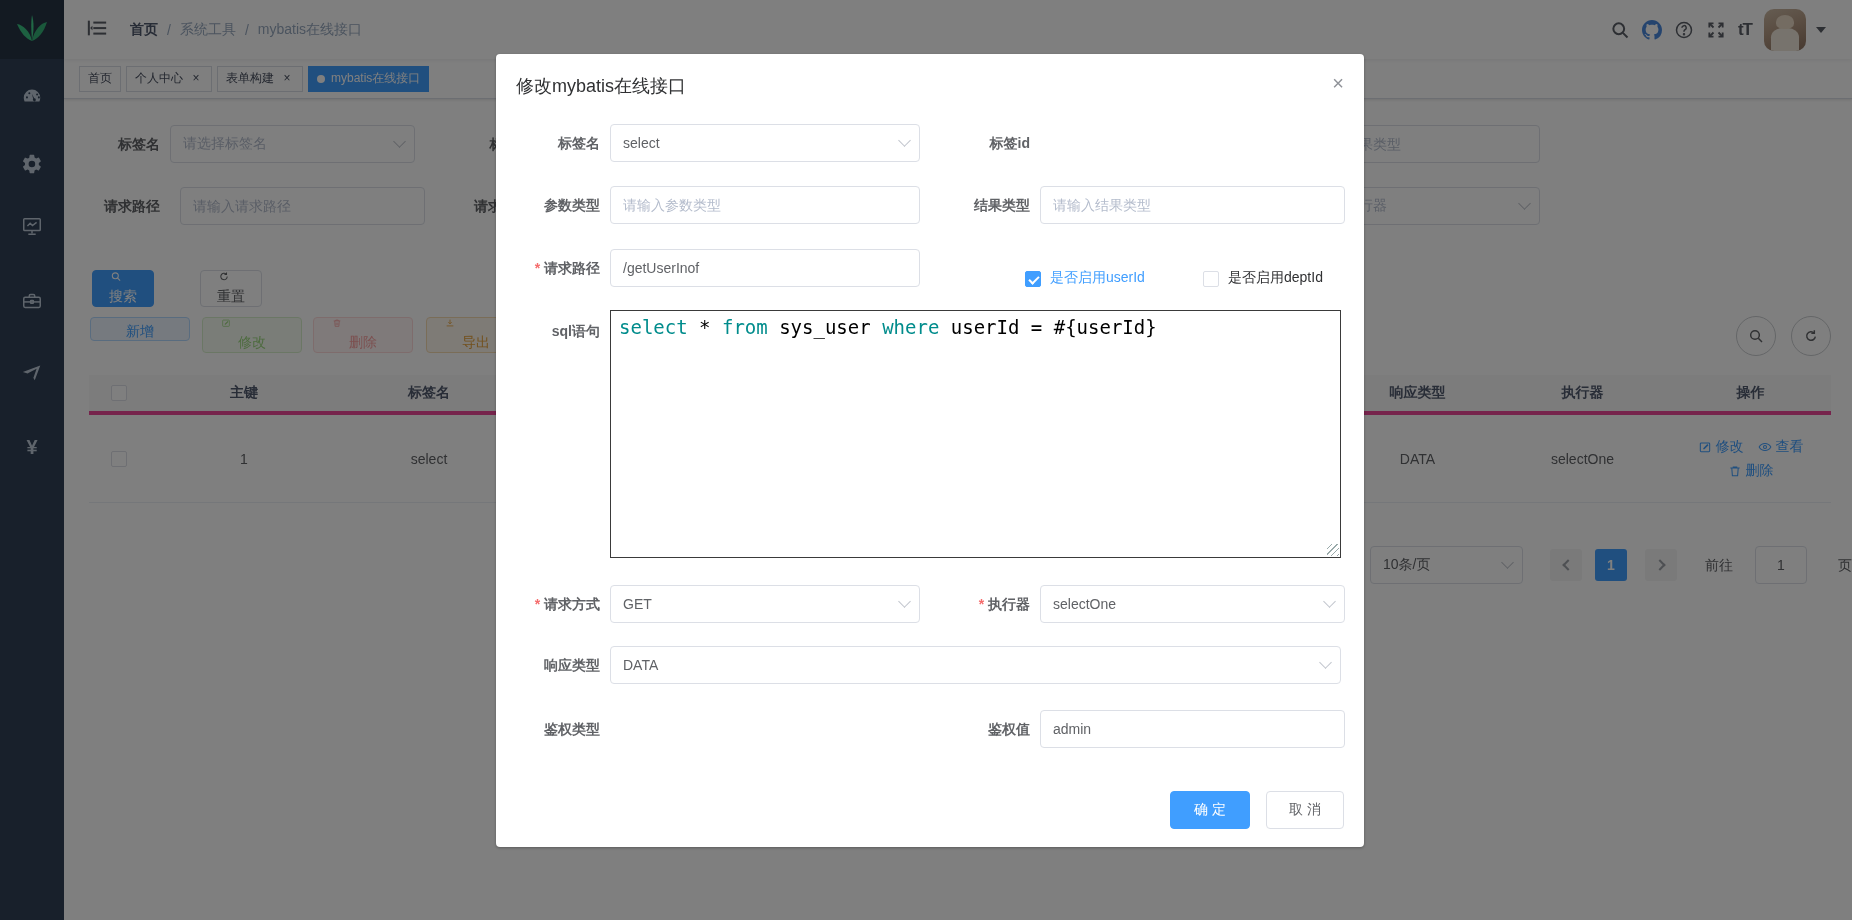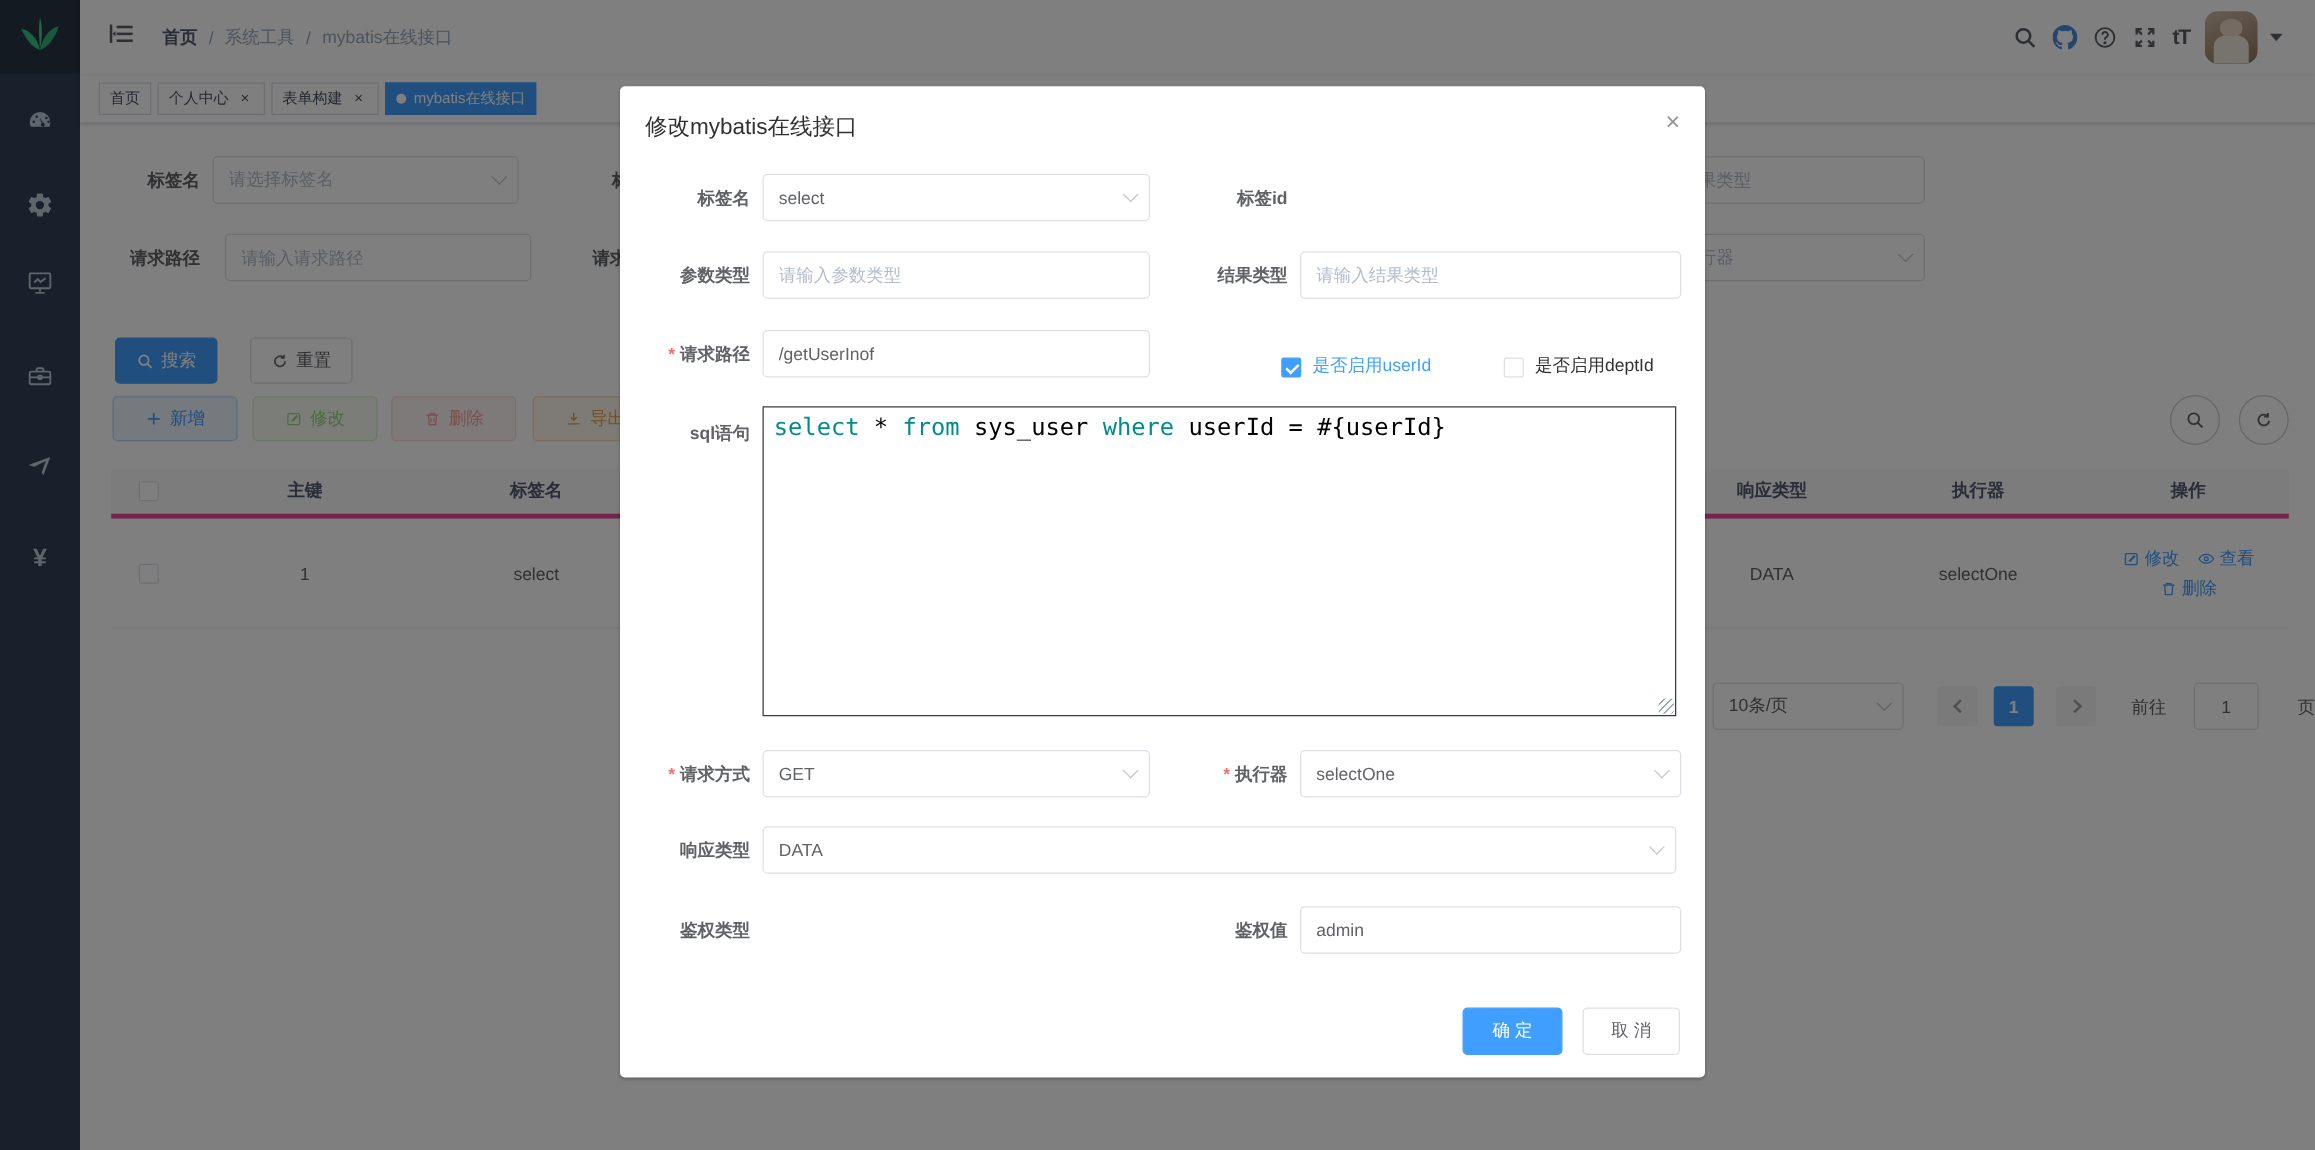--- a/index.html
+++ b/index.html
@@ -59,22 +59,22 @@
     border-radius:4px; background:#fff; font-size:14px; color:#606266; padding:0 12px;
     display:flex; align-items:center; }
   input.native { border:none; outline:none; width:100%; height:100%; font-size:14px;
     color:#606266; font-family:inherit; background:transparent; }
   input.native::placeholder { color:#b4bccc; }
   .sel-arrow { position:absolute; right:10px; top:50%; width:9px; height:9px; margin-top:-7px;
     border-right:1.5px solid #c0c4cc; border-bottom:1.5px solid #c0c4cc; transform:rotate(45deg); }
   .placeholder { color:#b4bccc; }
 
   .btn { position:absolute; height:37px; border-radius:4px; font-size:14px;
-    display:flex; align-items:center; justify-content:center; gap:6px; cursor:pointer;
-    border:1px solid #dcdfe6; background:#fff; color:#606266; padding:0 16px; }
+    display:flex; justify-content:center; gap:6px; cursor:pointer;
+    border:1px solid #dcdfe6; background:#fff; color:#606266; padding:0 16px;flex-direction:column; }
   .btn svg { width:14px; height:14px; }
   .btn-primary { background:#409EFF; border-color:#409EFF; color:#fff; }
   .btn-plain-primary { background:#ecf5ff; border-color:#b3d8ff; color:#409EFF; }
   .btn-plain-success { background:#f0f9eb; border-color:#c2e7b0; color:#67c23a; opacity:.65; }
   .btn-plain-danger { background:#fef0f0; border-color:#fbc4c4; color:#f56c6c; opacity:.65; }
   .btn-plain-warning { background:#fdf6ec; border-color:#f5dab1; color:#e6a23c; }
 
   .circle-btn { position:absolute; width:40px; height:40px; border-radius:50%;
     border:1px solid #c9cccf; background:#fff; color:#606266; display:flex;
     align-items:center; justify-content:center; cursor:pointer; }
@@ -105,21 +105,21 @@
   .chev { width:8px; height:8px; border-left:2px solid #9ca0a6; border-bottom:2px solid #9ca0a6; }
   .chev-l { transform:rotate(45deg); margin-left:3px; }
   .chev-r { transform:rotate(-135deg); margin-right:3px; }
   .pg-page { background:#409EFF; color:#fff; font-size:14px; font-weight:700; }
   .pg-text { position:absolute; top:450px; font-size:14px; color:#606266; line-height:32px; }
   .pg-input { left:1691px; top:447px; width:52px; }
   .pg-input input { text-align:center; }
 
   
   .overlay { position:fixed; inset:0; background:rgba(0,0,0,.5); z-index:50; }
-  .dialog { position:fixed; left:496px; top:69px; width:868px; height:793px; background:#fff;
+  .dialog { position:fixed; left:496px; top:54px; width:868px; height:793px; background:#fff;
     border-radius:4px; box-shadow:0 1px 3px rgba(0,0,0,.3); z-index:60; }
   .dlg-title { position:absolute; left:20px; top:20px; font-size:18px; color:#303133; }
   .dlg-close { position:absolute; right:20px; top:18px; font-size:20px; color:#909399; cursor:pointer; }
   .dlg-label { position:absolute; left:0; width:104px; text-align:right; font-size:14px;
     font-weight:700; color:#606266; line-height:38px; }
   .req::before { content:'* '; color:#f56c6c; }
   .d-field1 { left:114px; width:310px; }
   .d-label2 { left:424px; width:110px; }
   .d-field2 { left:544px; width:305px; }
   .d-full { left:114px; width:731px; }
@@ -298,21 +298,21 @@
         <span>搜索</span>
       </button>
       <button class="btn" style="left:136px;top:171px">
         <svg viewBox="0 0 24 24" fill="none" stroke="currentColor" stroke-width="2.2">
             <path d="M19 12a7 7 0 1 1-2-4.9"></path>
             <path d="M17.5 3v4.5H13"></path>
           </svg>
         <span>重置</span>
       </button>
 
-      <button class="btn btn-plain-primary" style="left:26px;top:218px;width:100px;height:36px">
+      <button class="btn btn-plain-primary" style="left:26px;top:218px;width:100px;height:24px">
         <svg viewBox="0 0 24 24" fill="none" stroke="currentColor" stroke-width="2.4">
             <path d="M12 4v16M4 12h16"></path>
           </svg>
         <span>新增</span>
       </button>
       <button class="btn btn-plain-success" style="left:138px;top:218px;width:100px;height:36px">
         <svg viewBox="0 0 24 24" fill="none" stroke="currentColor" stroke-width="1.8">
             <rect x="4" y="5" width="16" height="15" rx="1.5"></rect>
             <path d="M9 14l7-7 2 2-7 7H9v-2z" fill="currentColor" stroke="none"></path>
           </svg>

